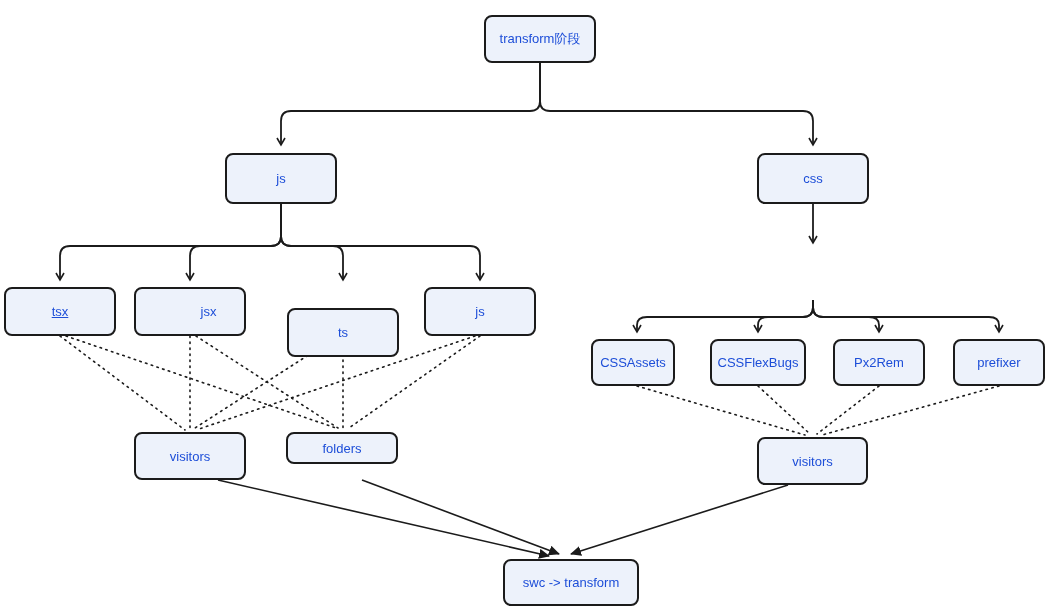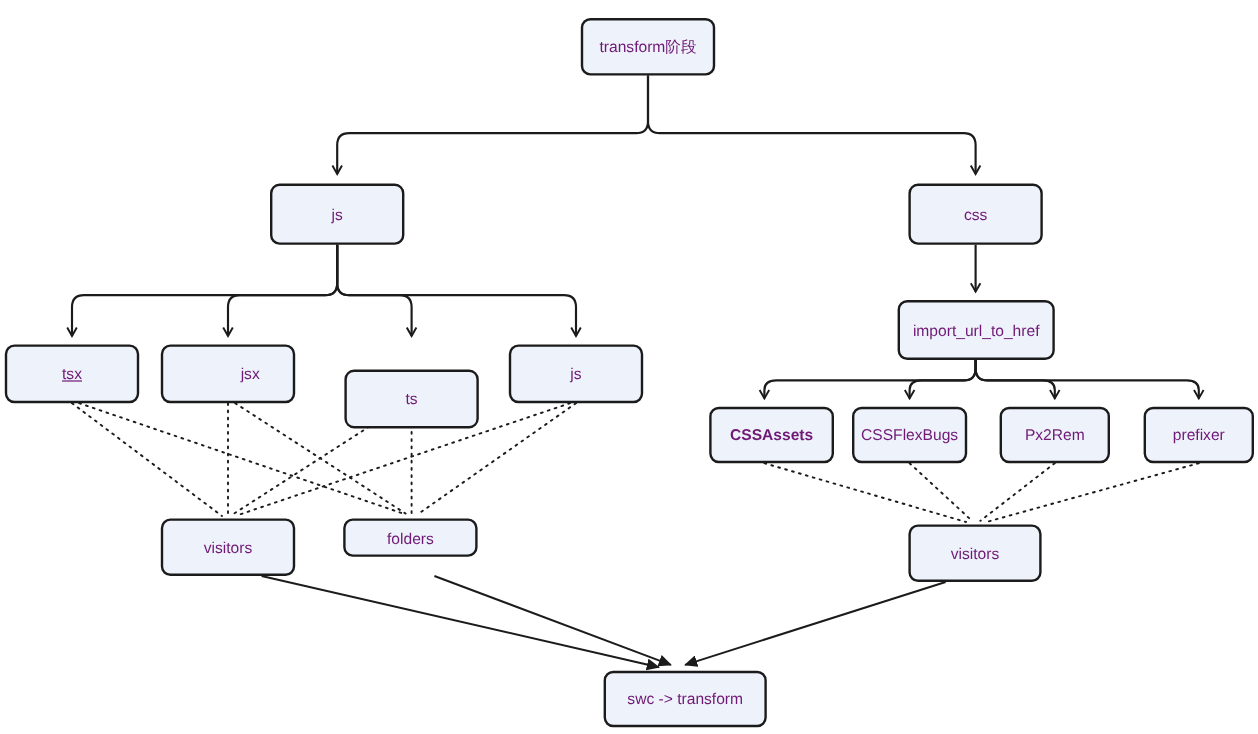--- a/index.html
+++ b/index.html
@@ -10,21 +10,21 @@
     font-family:"Liberation Sans","DejaVu Sans",sans-serif;
     overflow:hidden;
   }
   #edges{position:absolute;left:0;top:0;width:1048px;height:612px;}
   .node{
     position:absolute;
     box-sizing:border-box;
     background:#edf2fb;
     border:2px solid #1b1b1b;
     border-radius:8px;
-    color:#701a75;
+    color:#1d4ed8;
     font-size:13px;
     display:flex;align-items:center;justify-content:center;
     text-align:center;
     white-space:nowrap;
     padding:0 4px;
   }
   .tree-edge{stroke:#1b1b1b;stroke-width:1.8;fill:none;}
   .dotted-edge{stroke:#1b1b1b;stroke-width:1.6;fill:none;stroke-dasharray:1.5 4.5;stroke-linecap:round;}
   .solid-edge{stroke:#1b1b1b;stroke-width:1.6;fill:none;}
 </style>
@@ -82,31 +82,30 @@
       <path class="solid-edge" d="M788 485 L571 554" marker-end="url(#arrowFilled)"></path>
     </g>
   </svg>
 
   <div class="node" style="left:484px;top:15px;width:112px;height:48px;">transform阶段</div>
 
   <div class="node" style="left:225px;top:153px;width:112px;height:51px;">js</div>
 
   <div class="node" style="left:757px;top:153px;width:112px;height:51px;">css</div>
 
-  <div class="node" style="left:748px;top:250px;width:131px;height:50px;">import_url_to_href</div>
 
   <div class="node" style="left:4px;top:287px;width:112px;height:49px;text-decoration:underline;">tsx</div>
 
   <div class="node" style="left:134px;top:287px;width:112px;height:49px;padding-left:41px;">jsx</div>
 
   <div class="node" style="left:287px;top:287px;width:112px;height:49px;margin-top:21px;">ts</div>
 
   <div class="node" style="left:424px;top:287px;width:112px;height:49px;">js</div>
 
-  <div class="node" style="left:591px;top:339px;width:104px;height:47px;font-weight:bold;">CSSAssets</div>
+  <div class="node" style="left:591px;top:339px;width:84px;height:47px;">CSSAssets</div>
 
   <div class="node" style="left:710px;top:339px;width:96px;height:47px;">CSSFlexBugs</div>
 
   <div class="node" style="left:833px;top:339px;width:92px;height:47px;">Px2Rem</div>
 
   <div class="node" style="left:953px;top:339px;width:92px;height:47px;">prefixer</div>
 
   <div class="node" style="left:134px;top:432px;width:112px;height:48px;">visitors</div>
 
   <div class="node" style="left:286px;top:432px;width:112px;height:32px;">folders</div>

